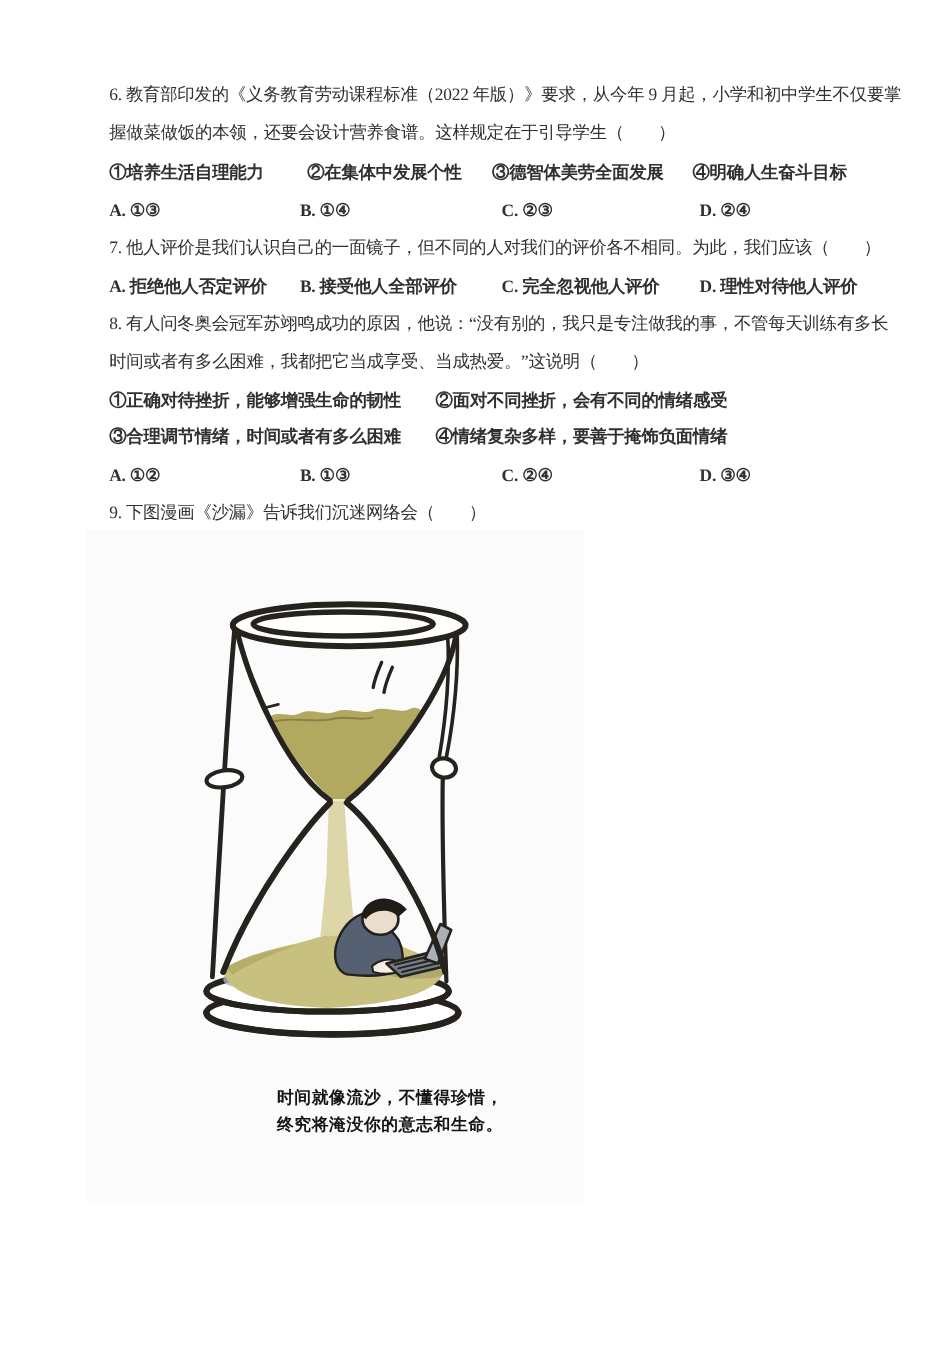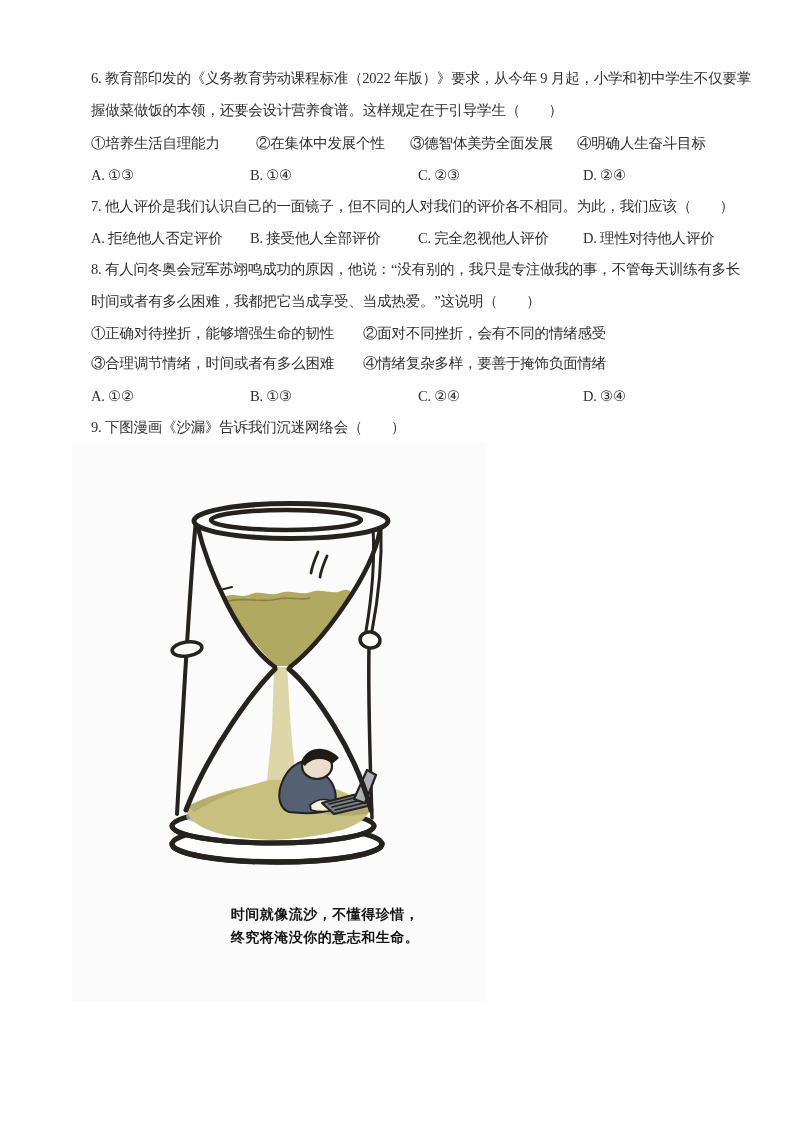--- a/index.html
+++ b/index.html
@@ -4,21 +4,21 @@
 <style>
   html,body{margin:0;padding:0;}
   body{
     width:793px;height:1122px;position:relative;background:#ffffff;overflow:hidden;
     font-family:"Liberation Serif","DejaVu Serif",serif;
   }
   .doc-line{
     position:absolute;left:68px;width:700px;height:18px;
     font-size:14.5px;letter-spacing:-0.2px;color:#303030;white-space:pre;margin-left:23px;
   }
-  .doc-line span{position:absolute;top:0;white-space:pre;}
+  .doc-line span{position:absolute;top:0;white-space:pre;font-weight:bold;}
   
   .a0{left:0px}.a1{left:159px}.a2{left:327px}.a3{left:492px}      
   .o0{left:0px}.o1{left:165px}.o2{left:319px}.o3{left:486px}      
   .t0{left:0px}.t1{left:272px}                                     
   .figure-bg{position:absolute;left:72px;top:442px;width:415px;height:560px;background:#fbfbfb;}
   .cartoon-svg{position:absolute;left:150px;top:460px;width:340px;height:420px;}
   .caption{
     position:absolute;left:160px;top:903px;width:330px;text-align:center;
     font-family:"Liberation Sans","DejaVu Sans",sans-serif;font-weight:700;
     font-size:14px;line-height:23px;color:#151515;letter-spacing:0.5px;

